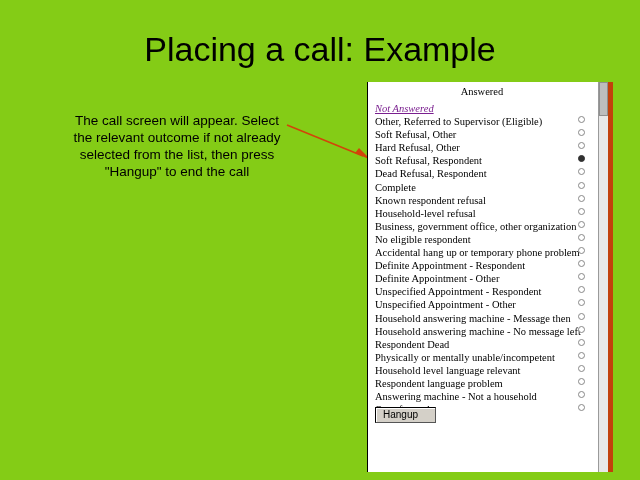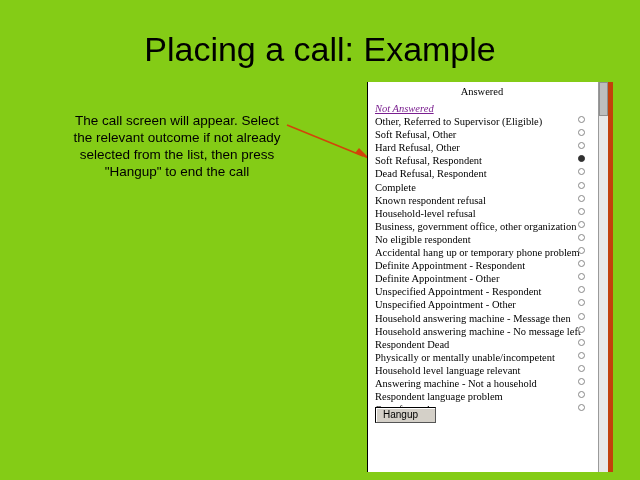--- a/index.html
+++ b/index.html
@@ -243,25 +243,25 @@
       </div>
       <div class="opt-row">
         <span class="opt-label">Physically or mentally unable/incompetent</span>
         <span class="radio"></span>
       </div>
       <div class="opt-row">
         <span class="opt-label">Household level language relevant</span>
         <span class="radio"></span>
       </div>
       <div class="opt-row">
+        <span class="opt-label">Respondent language problem</span>
+        <span class="radio"></span>
+      </div>
+      <div class="opt-row">
         <span class="opt-label">Answering machine - Not a household</span>
-        <span class="radio"></span>
-      </div>
-      <div class="opt-row">
-        <span class="opt-label">Respondent language problem</span>
         <span class="radio"></span>
       </div>
       <div class="opt-row">
         <span class="opt-label">Out of sample</span>
         <span class="radio"></span>
       </div>
 
     </div>
 
     <button class="hangup-btn">Hangup</button>

